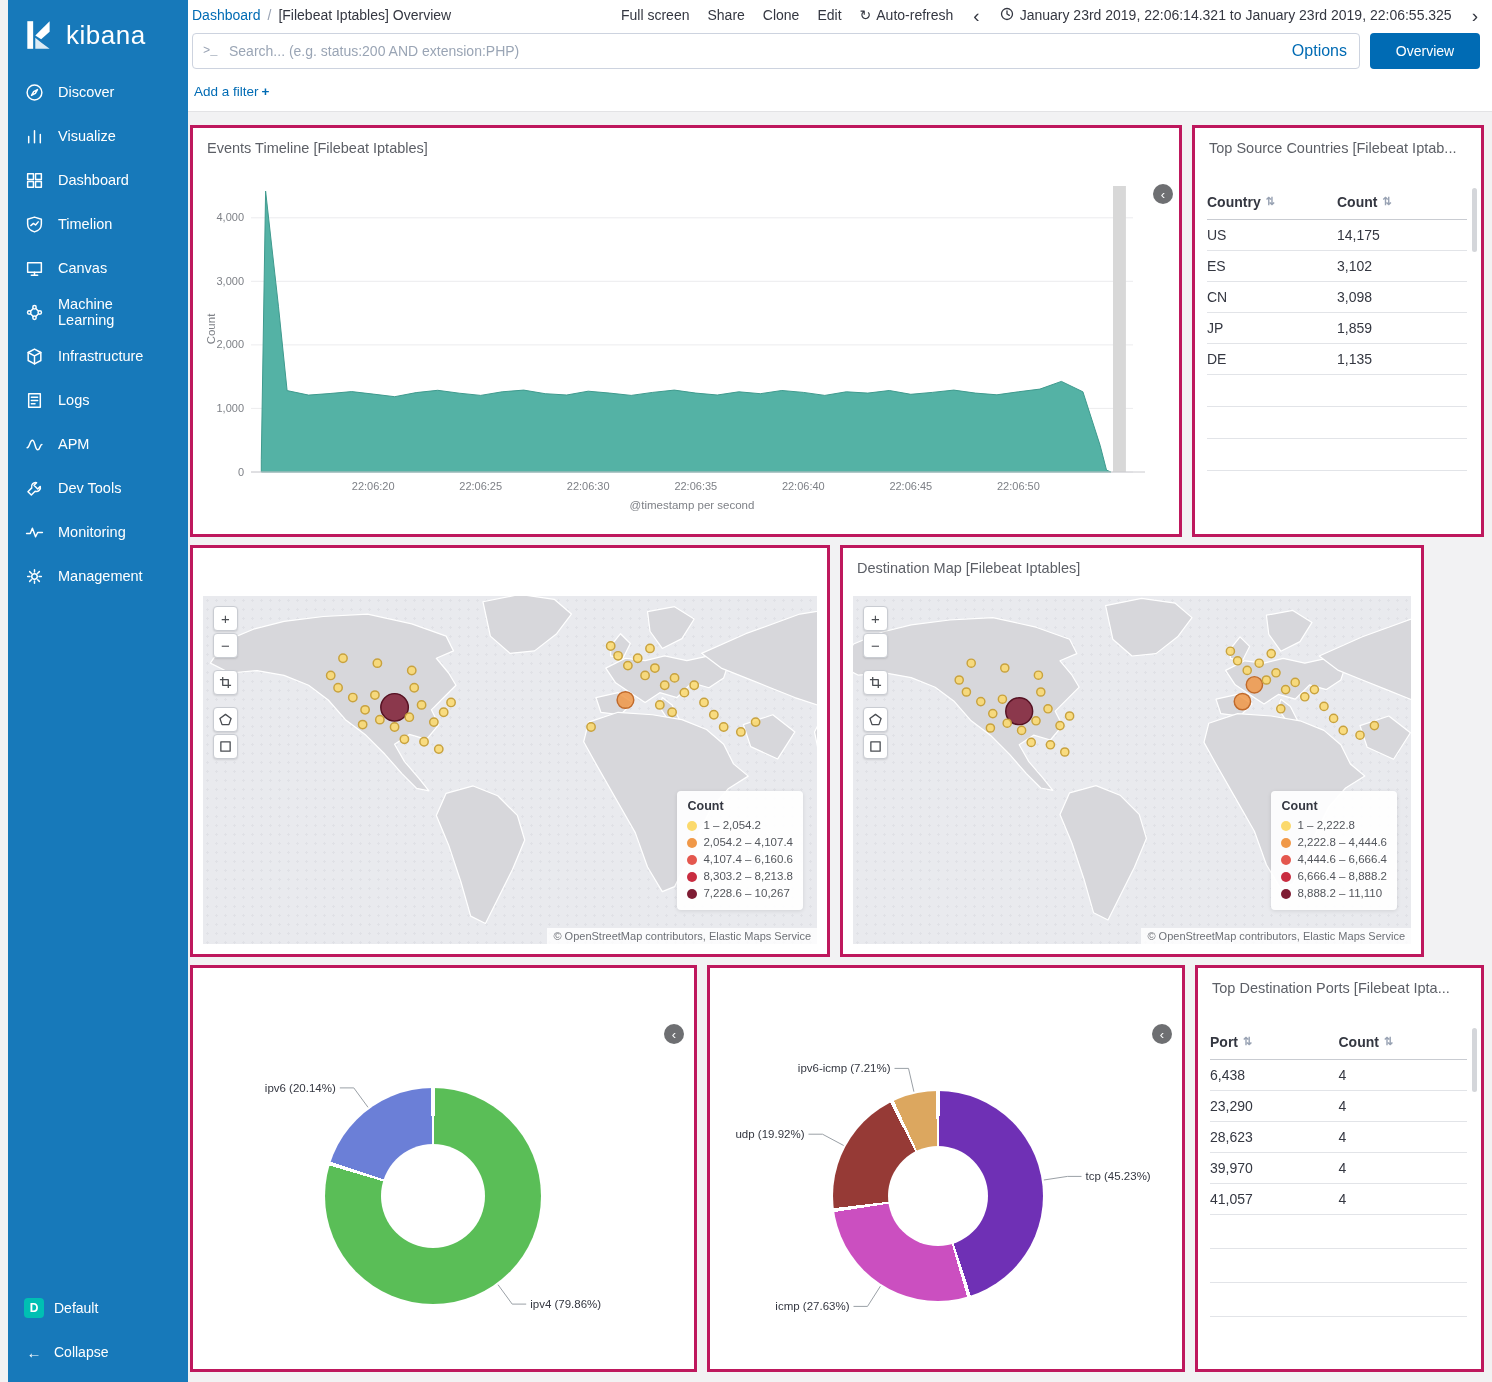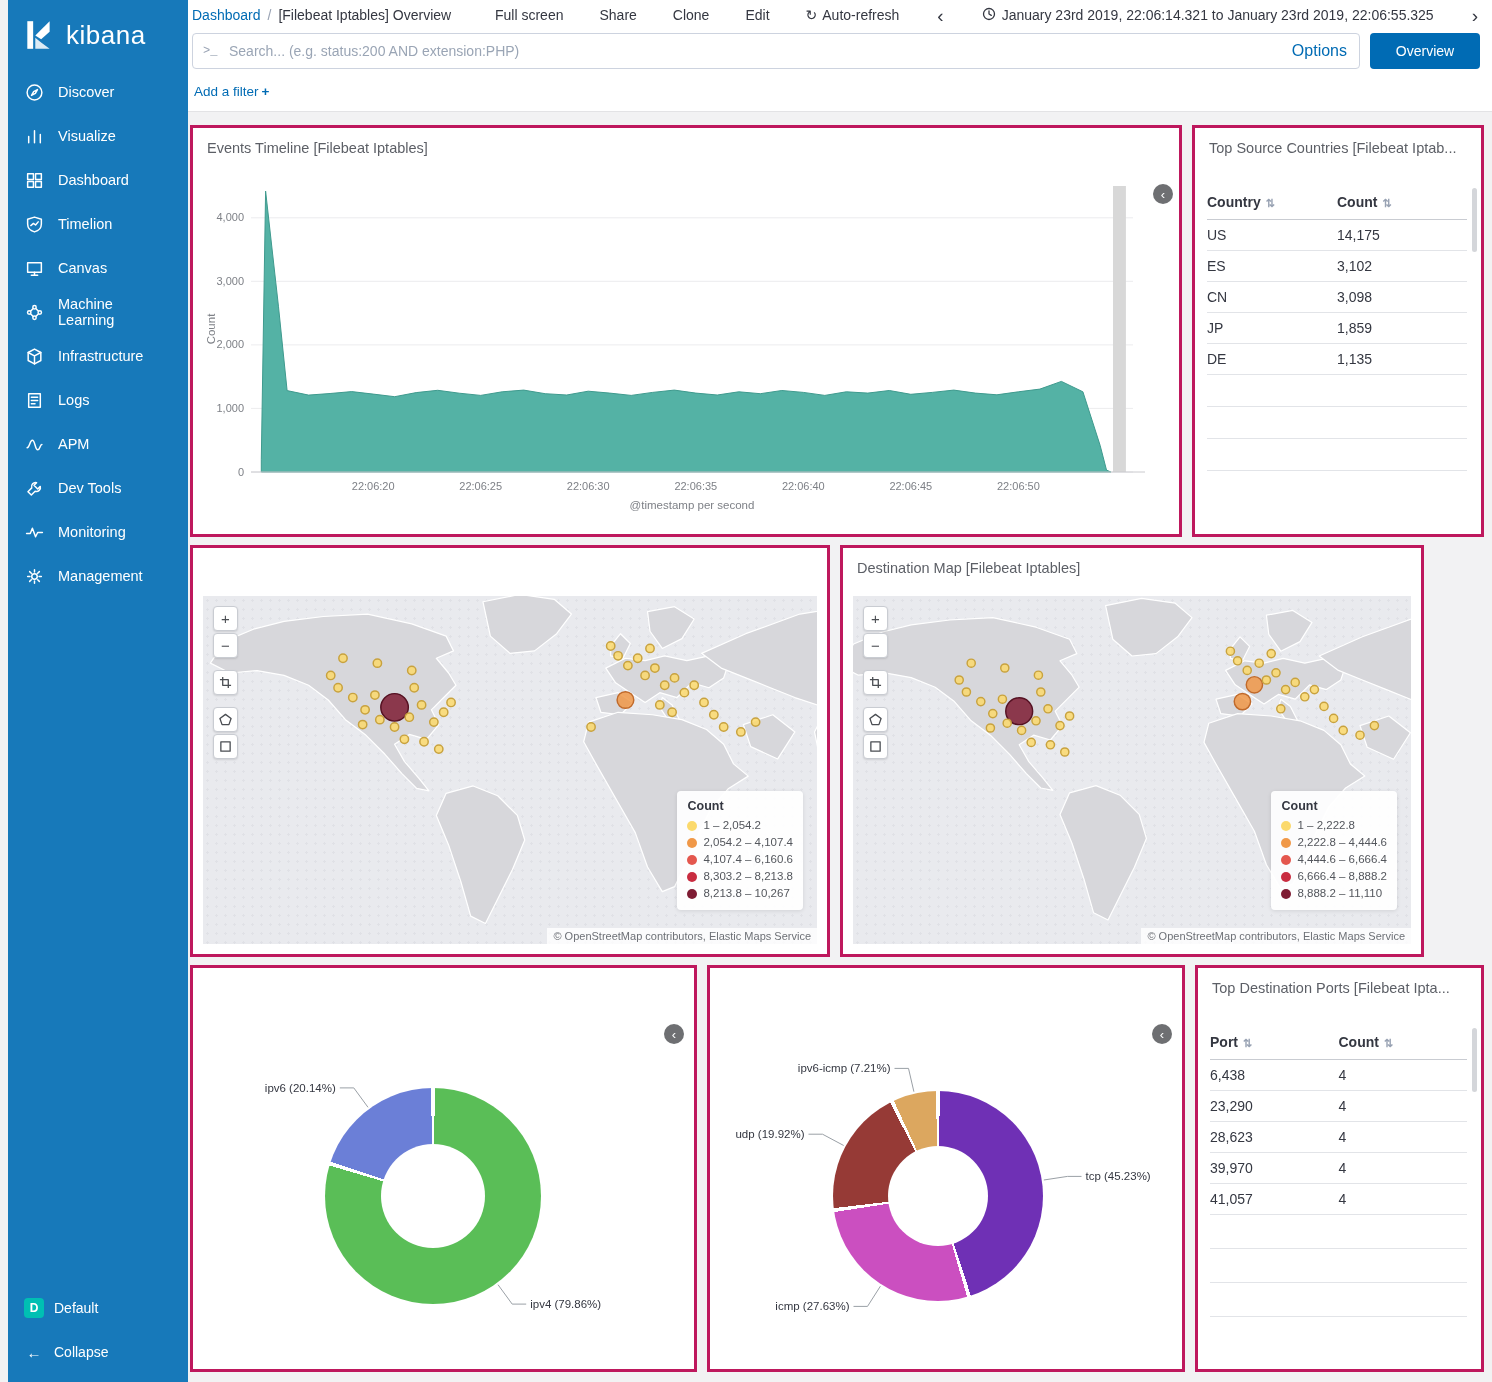--- a/index.html
+++ b/index.html
@@ -18,21 +18,21 @@
 .space-row,.collapse-row{display:flex;align-items:center;gap:10px;height:44px;padding:0 16px;font-size:14px;cursor:pointer}
 .space-badge{width:20px;height:20px;border-radius:4px;background:#00bfb3;color:#fff;font-size:12px;font-weight:700;display:flex;align-items:center;justify-content:center}
 .collapse-arrow{font-size:15px;width:20px;text-align:center}
 
 
 .main{position:absolute;left:180px;right:0;top:0;bottom:0}
 .topbar{position:absolute;left:0;right:0;top:0;height:30px;background:#fff;display:flex;align-items:center;padding:0 12px;font-size:14px}
 .breadcrumb{display:flex;align-items:center}
 .breadcrumb a{color:#006bb4;text-decoration:none;cursor:pointer}
 .breadcrumb .sep{color:#98a2b3;margin:0 7px}
-.top-actions{margin-left:auto;display:flex;align-items:center;gap:36px;color:#343741}
+.top-actions{margin-left:auto;display:flex;align-items:center;gap:18px;color:#343741}
 .top-link{cursor:pointer;display:flex;align-items:center;gap:5px}
 .chev{font-size:19px;line-height:1;cursor:pointer;padding:0 2px}
 .time-range{display:flex;align-items:center;gap:6px;cursor:pointer}
 .clock-icon svg{width:14px;height:14px;stroke:#343741;fill:none;stroke-width:1.3;stroke-linecap:round}
 .query-row{position:absolute;left:0;right:0;top:30px;height:42px;background:#fff;display:flex;align-items:center;padding:0 12px;gap:10px}
 .query-input{position:relative;flex:1;height:36px;border:1px solid #cdd3df;border-radius:4px;display:flex;align-items:center;background:#fff}
 .query-input .prompt{position:absolute;left:10px;color:#98a2b3;font-family:"Liberation Mono",monospace;font-size:12px}
 .query-input input{flex:1;height:100%;border:0;outline:0;background:transparent;padding:0 92px 0 36px;font-size:14px;font-family:inherit;color:#343741}
 .query-input input::placeholder{color:#9aa5b5}
 .query-input .options{position:absolute;right:12px;color:#006bb4;cursor:pointer;font-size:16px}
@@ -59,21 +59,21 @@
 
 #timeline-svg{position:absolute;left:10px;top:44px}
 #timeline-svg .grid{stroke:#ececee}
 #timeline-svg .ytick{font-size:11px;fill:#7e8187;text-anchor:end}
 #timeline-svg .xtick{font-size:11px;fill:#7e8187;text-anchor:middle}
 #timeline-svg .axis-label{font-size:11.5px;fill:#7e8187;text-anchor:middle}
 
 
 .table{position:absolute;left:12px;top:56px;right:14px;font-size:14px}
 .thead{display:flex;align-items:center;height:36px;border-bottom:1px solid #c9ccd2;font-weight:700;color:#343741}
-.th{width:50%;display:flex;align-items:flex-end;gap:5px;cursor:pointer}
+.th{width:50%;display:flex;align-items:center;gap:5px;cursor:pointer}
 .sort{font-size:11px;color:#98a2b3}
 .trow{display:flex;align-items:center;height:31px;border-bottom:1px solid #e2e4e8;color:#343741}
 .tcell{width:50%}
 .scrollbar{position:absolute;right:4px;top:60px;width:5px;height:64px;border-radius:3px;background:#d4d6da}
 
 
 .map{position:absolute;left:10px;top:48px;right:10px;bottom:10px;overflow:hidden;background:#e9eaee;background-image:radial-gradient(#e0e1e6 1px,transparent 1.2px);background-size:9px 9px;cursor:grab}
 .map-svg{position:absolute;inset:0;width:100%;height:100%}
 .map-controls{position:absolute;left:10px;top:10px;display:flex;flex-direction:column;gap:2px;z-index:3}
 .map-controls .gap{height:8px}
@@ -448,21 +448,21 @@
                 <div class="lgd-row">
                   <span class="lgd-dot" style="background: rgb(228, 87, 78);"></span>
                   <span>4,107.4 – 6,160.6</span>
                 </div>
                 <div class="lgd-row">
                   <span class="lgd-dot" style="background: rgb(201, 44, 64);"></span>
                   <span>8,303.2 – 8,213.8</span>
                 </div>
                 <div class="lgd-row">
                   <span class="lgd-dot" style="background: rgb(126, 28, 51);"></span>
-                  <span>8,213.8 – 10,267</span>
+                  <span>7,228.6 – 10,267</span>
                 </div>
               </div>
           </div>
           <div class="map-attr">© OpenStreetMap contributors, Elastic Maps Service</div>
         </div>
       </section>
 
       <section class="panel" id="panel-dstmap">
         <h2 class="panel-title">Destination Map [Filebeat Iptables]</h2>
         <div class="map">

